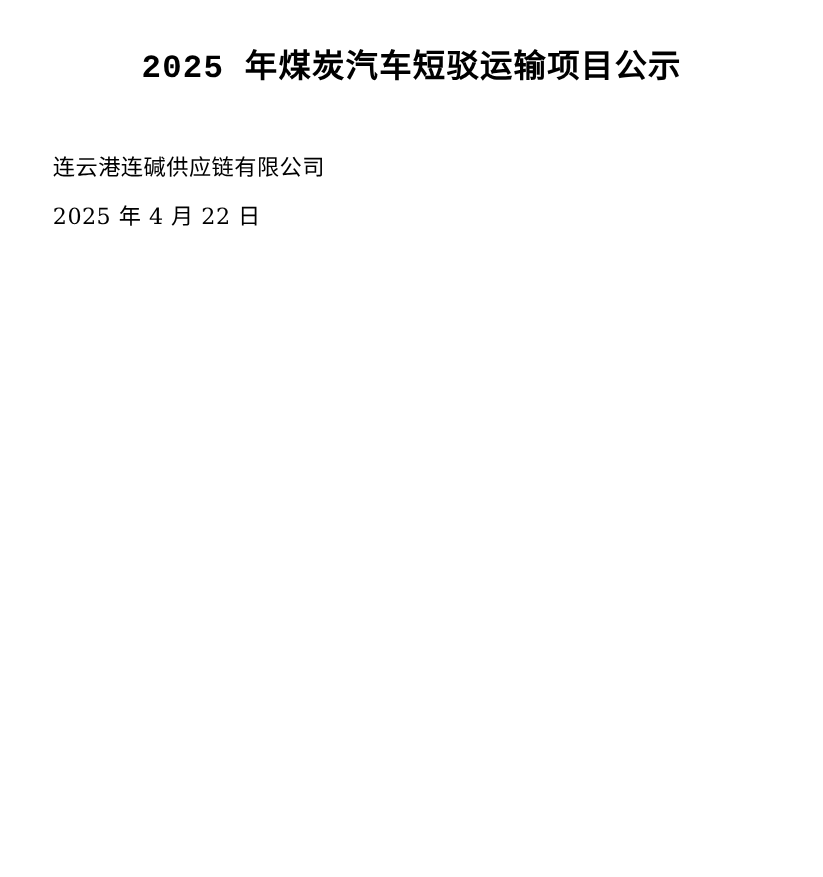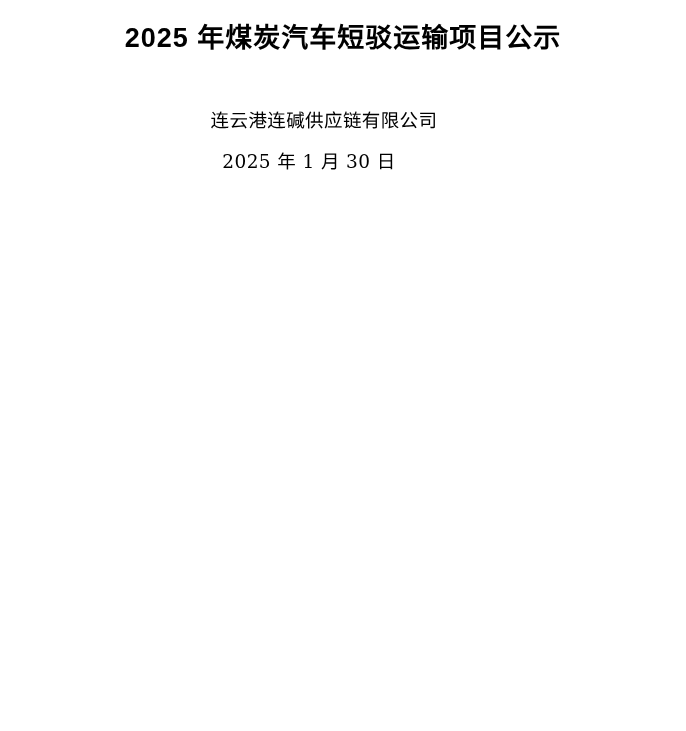--- a/index.html
+++ b/index.html
@@ -16,27 +16,27 @@
   }
   .page {
     position: relative;
     width: 686px;
     height: 731px;
     box-sizing: border-box;
     padding: 0 44px;
   }
   .doc-title {
     margin: 0;
-    padding-top: 22px;
+    padding-top: 42px;
     text-align: center;
     font-size: 27px;
     font-weight: bold;
     letter-spacing: 1px;
     line-height: 1.25;
-    font-family: Liberation Sans, sans-serif;
+    font-family: Liberation Mono, monospace;
   }
   .body-block {
     margin-top: 24px;
   }
   .para {
     font-size: 18.5px;
     line-height: 41px;
     text-indent: 2em;
     margin: 0;
     letter-spacing: 0.4px;
@@ -49,21 +49,21 @@
   }
   .contact-line {
     font-size: 18.5px;
     line-height: 41px;
     text-indent: 2em;
     margin: 0;
     letter-spacing: 0.4px;
   }
   .sign-block {
     margin-top: 44px;
-    text-align: center;
+    text-align: left;
     padding-right: 38px;
   }
   .sign-line {
     font-size: 18.5px;
     line-height: 41px;
     margin: 0;
     letter-spacing: 0.4px;
   }
   .sign-date {
     padding-right: 30px;
@@ -75,16 +75,16 @@
 <div class="page">
 
   <h1 class="doc-title">2025 年煤炭汽车短驳运输项目公示</h1>
 
 
   <div class="contact-block">
   </div>
 
   <div class="sign-block">
     <p class="sign-line">连云港连碱供应链有限公司</p>
-    <p class="sign-line sign-date">2025 年 1 月 30 日</p>
+    <p class="sign-line sign-date">2025 年 4 月 22 日</p>
   </div>
 
 </div>
 
 </body></html>

